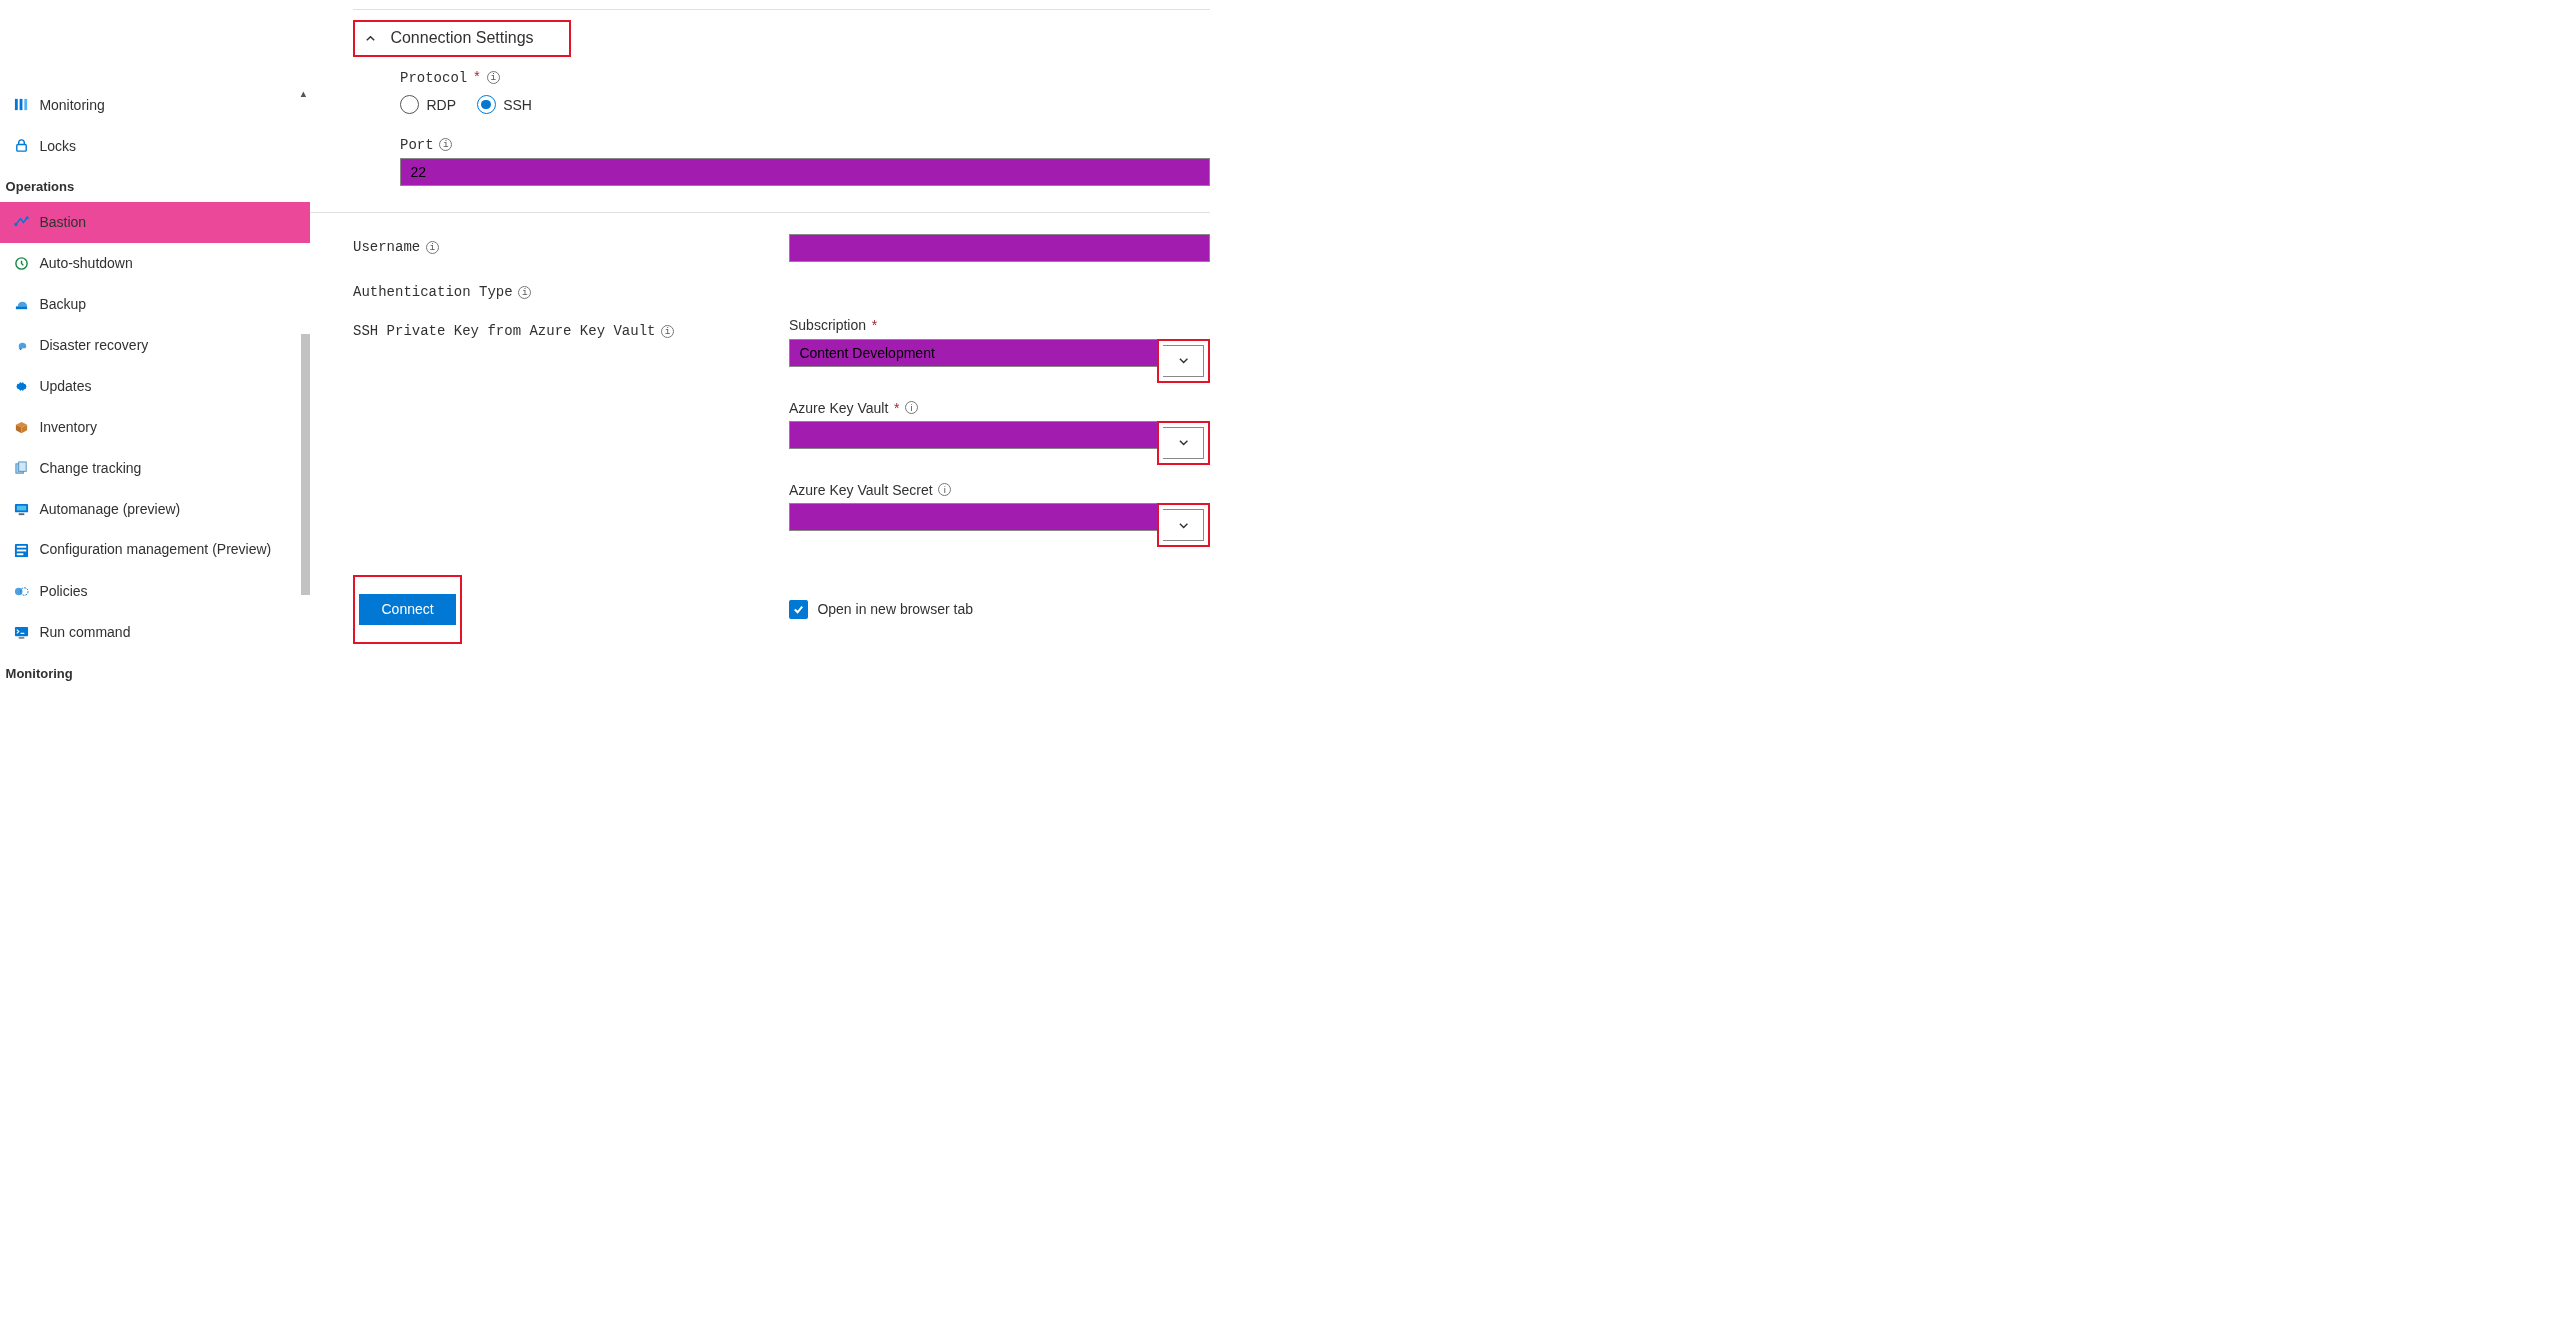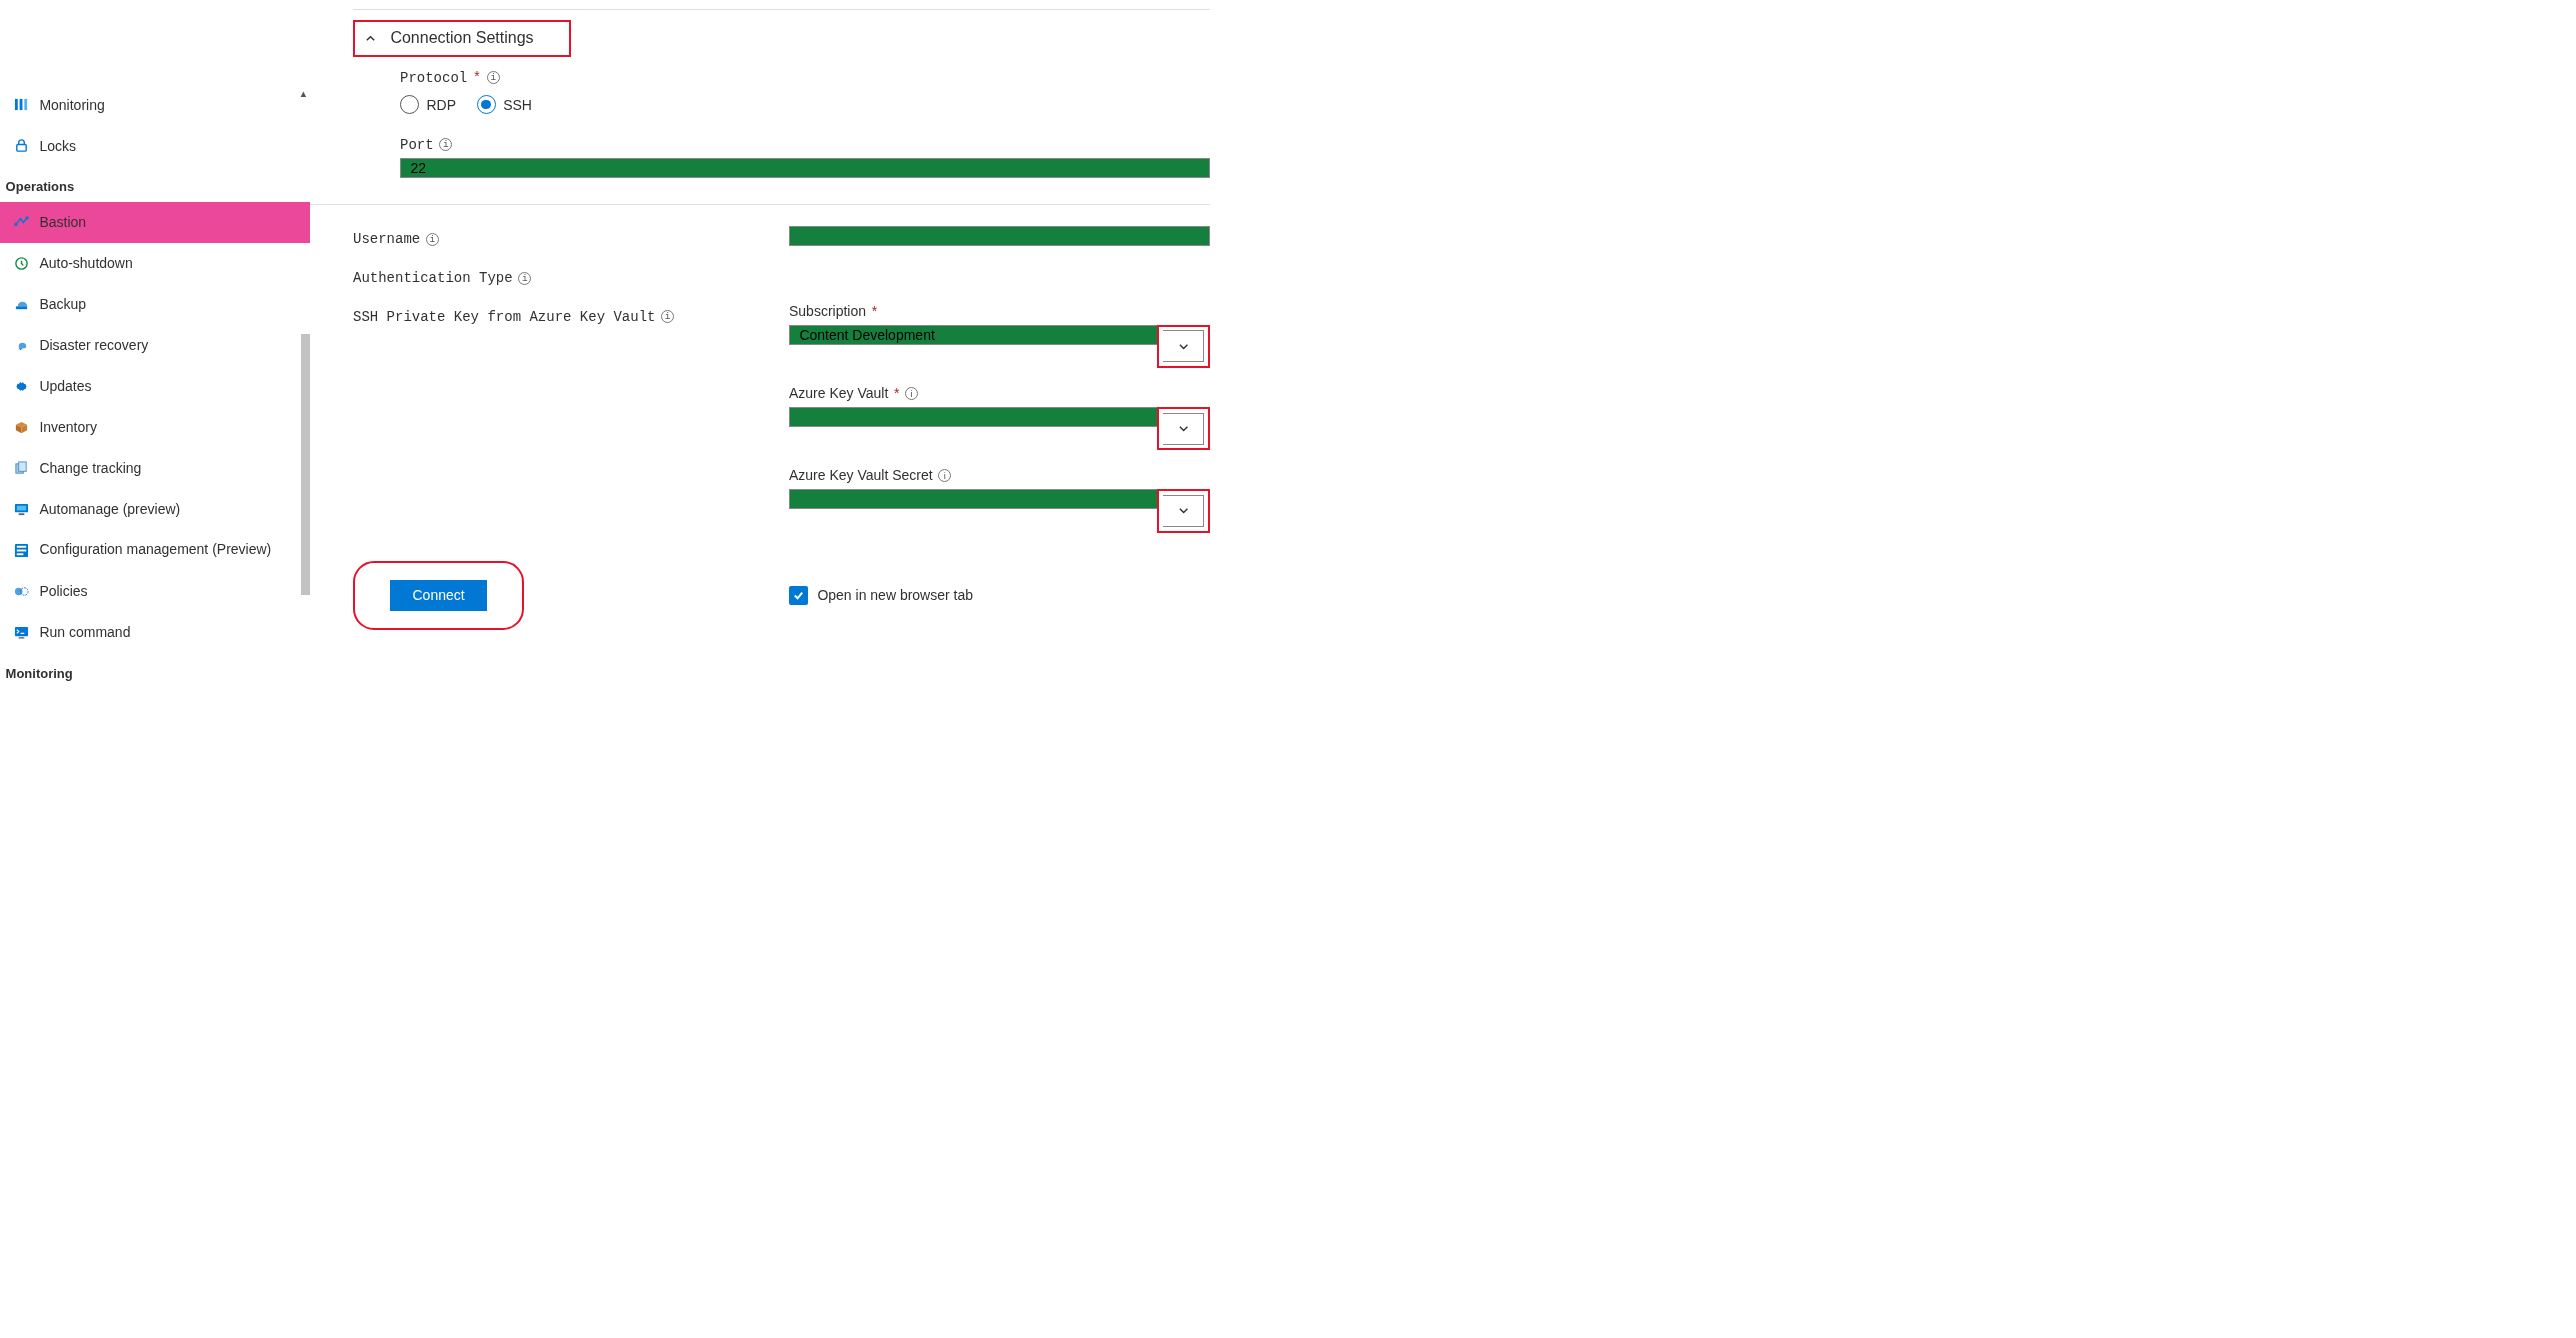--- a/index.html
+++ b/index.html
@@ -102,26 +102,26 @@
   }
   .radio-outer{
     width:19px;height:19px;border:0.9px solid #555;border-radius:50%;
     display:flex;align-items:center;justify-content:center;
   }
   .radio.selected .radio-outer{ border-color:#0078d4;}
   .radio-inner{width:9.4px;height:9.4px;border-radius:50%;}
   .radio.selected .radio-inner{background:#0078d4;}
   .text-input, .select-input {
     width: 100%;
-    height: 20px;
+    height: 28px;
     border: 0.9px solid #8a8886;
     padding: 0 9.4px;
     font-size: 14px;
     font-family: inherit;
-    background:#15803d;
+    background:#a21caf;
   }
   .text-input.wide { width: 826px; max-width: 100%; }
   .sep-hr {
     border:none;border-top:0.9px solid #e1dfdd;margin:26px 0 20.6px -43px;
   }
   .two-col {
     display:flex;
     align-items:flex-start;
   }
   .two-col .label-col{ width:436px; flex:0 0 436px; padding-top:5.6px;}
@@ -424,21 +424,21 @@
           </span>
         </div>
       </div>
 
     </div>
   </div>
 
   
   <div class="two-col" style="margin-top:28px;align-items:center;">
     <div class="label-col" style="padding-top:0;">
-      <span class="redbox" style="padding:17px 35px;display:inline-block;border-radius:21px;">
+      <span class="redbox" style="padding:17px 4px;display:inline-block;">
         <button class="connect-btn">Connect</button>
       </span>
     </div>
     <div class="input-col">
       <div class="checkbox-row">
         <span class="chk">
           <svg width="13" height="13" viewBox="0 0 14 14" fill="none" stroke-width="2.2">
               <path d="M3 7l3 3 5-6"></path>
             </svg>
         </span>

